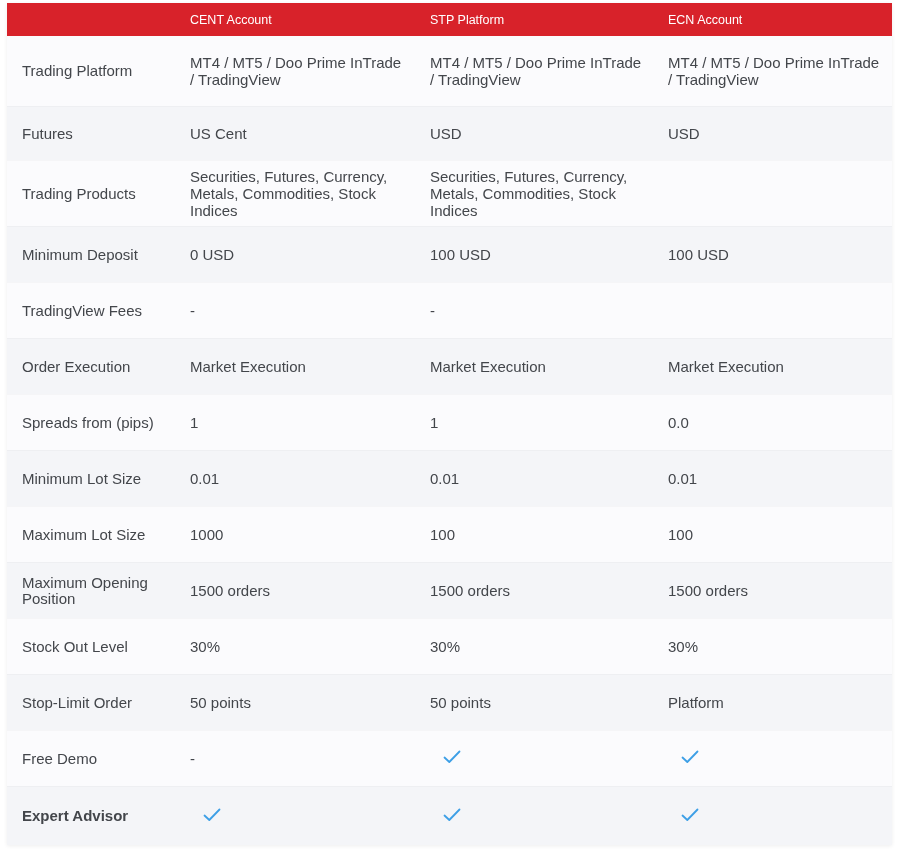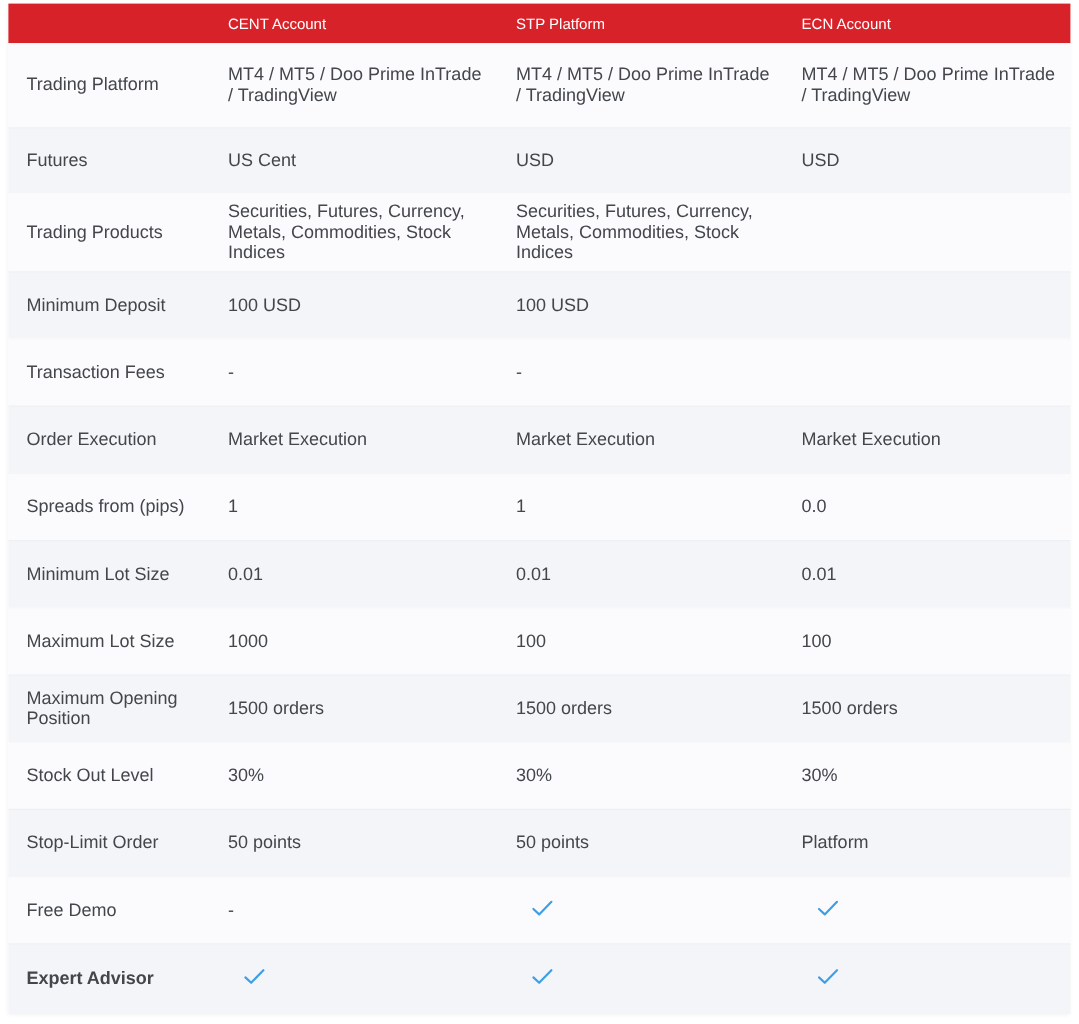--- a/index.html
+++ b/index.html
@@ -89,26 +89,27 @@
   </div>
 
   <div class="grid-row trow">
     <div class="label-cell">Trading Products</div>
     <div class="value-cell">Securities, Futures, Currency, Metals, Commodities, Stock Indices</div>
     <div class="value-cell">Securities, Futures, Currency, Metals, Commodities, Stock Indices</div>
   </div>
 
   <div class="grid-row trow">
     <div class="label-cell">Minimum Deposit</div>
+    <div class="value-cell">0 USD</div>
     <div class="value-cell">100 USD</div>
     <div class="value-cell">100 USD</div>
   </div>
 
   <div class="grid-row trow">
-    <div class="label-cell">Transaction Fees</div>
+    <div class="label-cell">TradingView Fees</div>
     <div class="value-cell">-</div>
     <div class="value-cell">-</div>
   </div>
 
   <div class="grid-row trow">
     <div class="label-cell">Order Execution</div>
     <div class="value-cell">Market Execution</div>
     <div class="value-cell">Market Execution</div>
     <div class="value-cell">Market Execution</div>
   </div>

